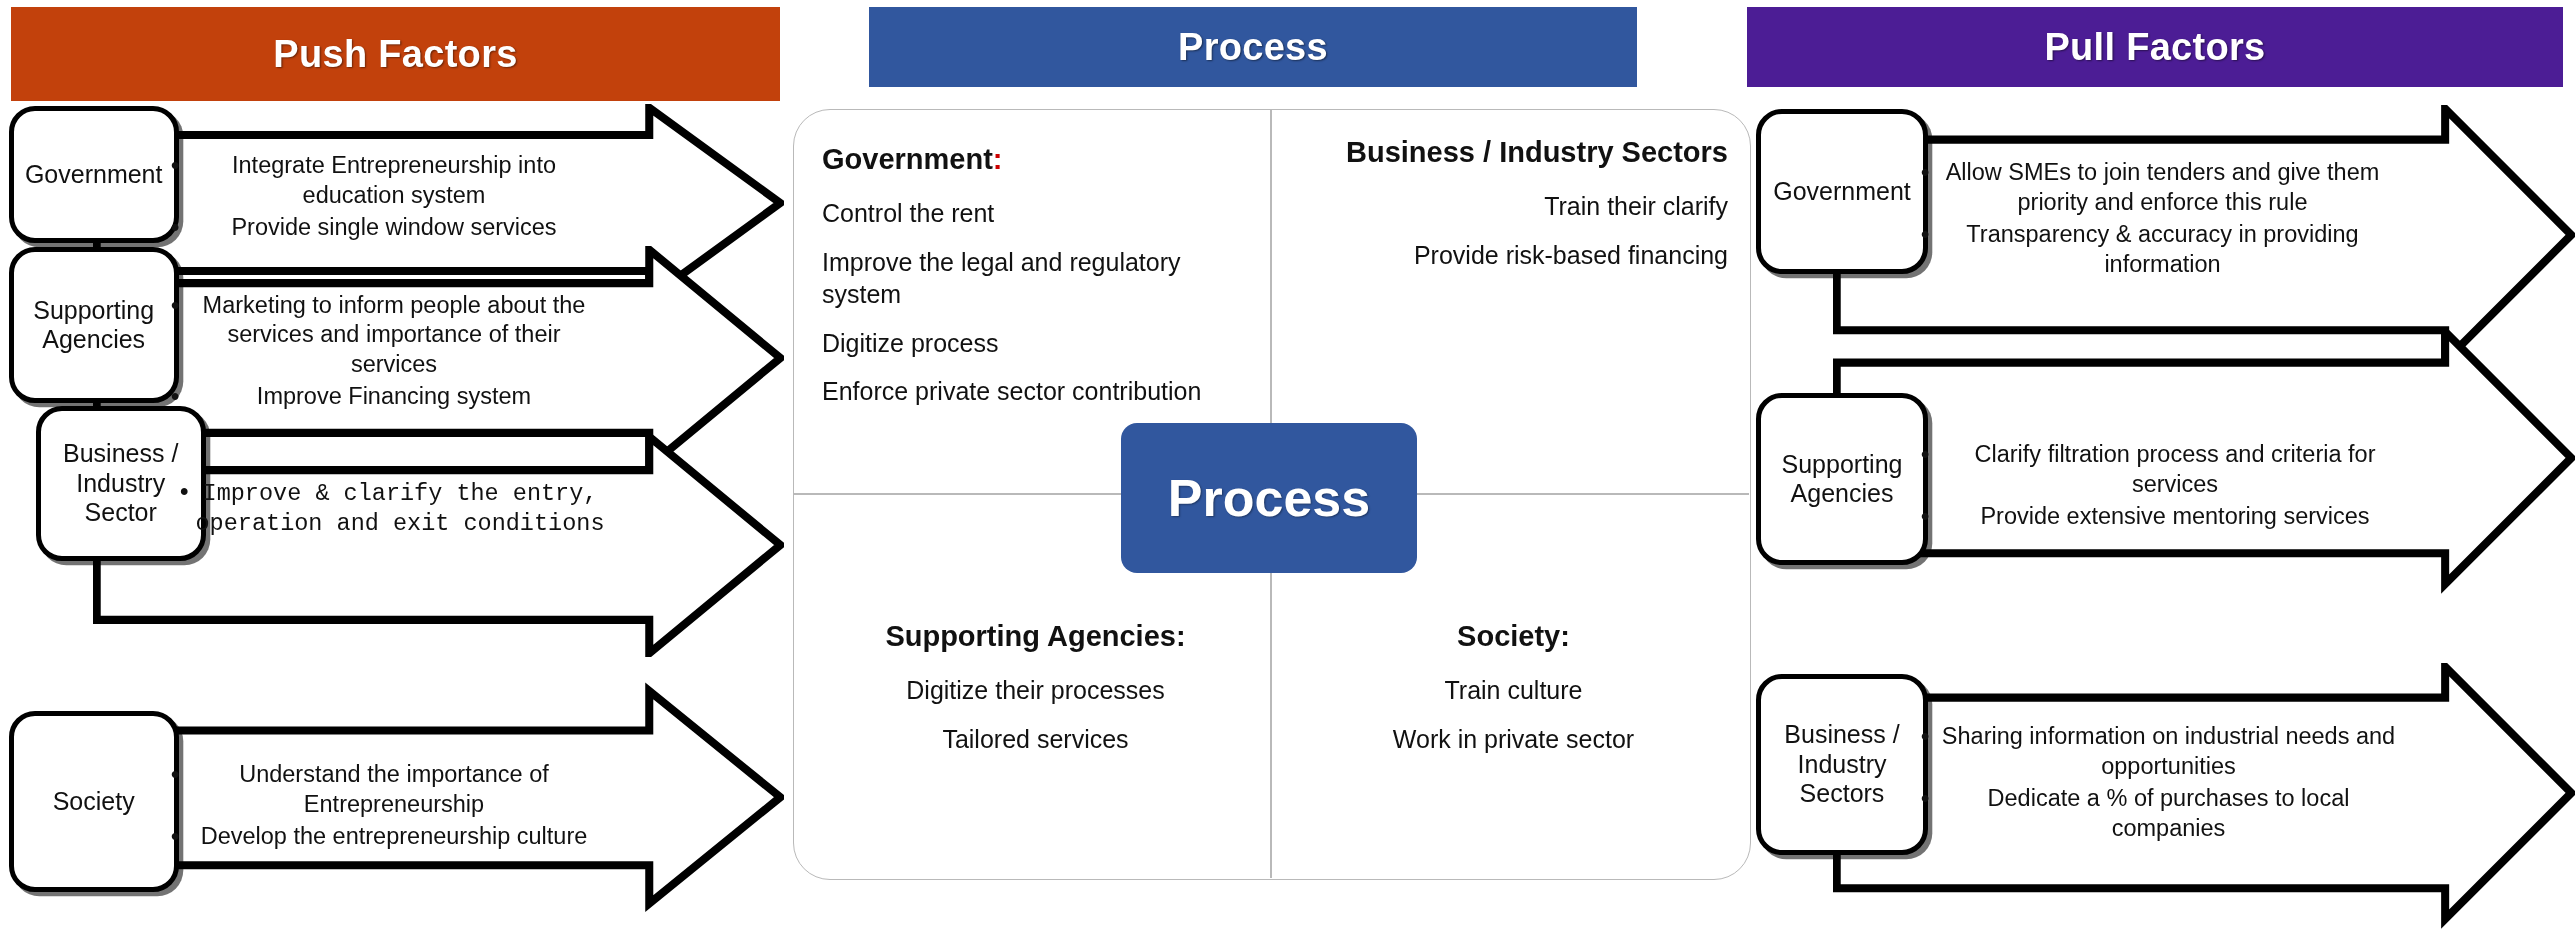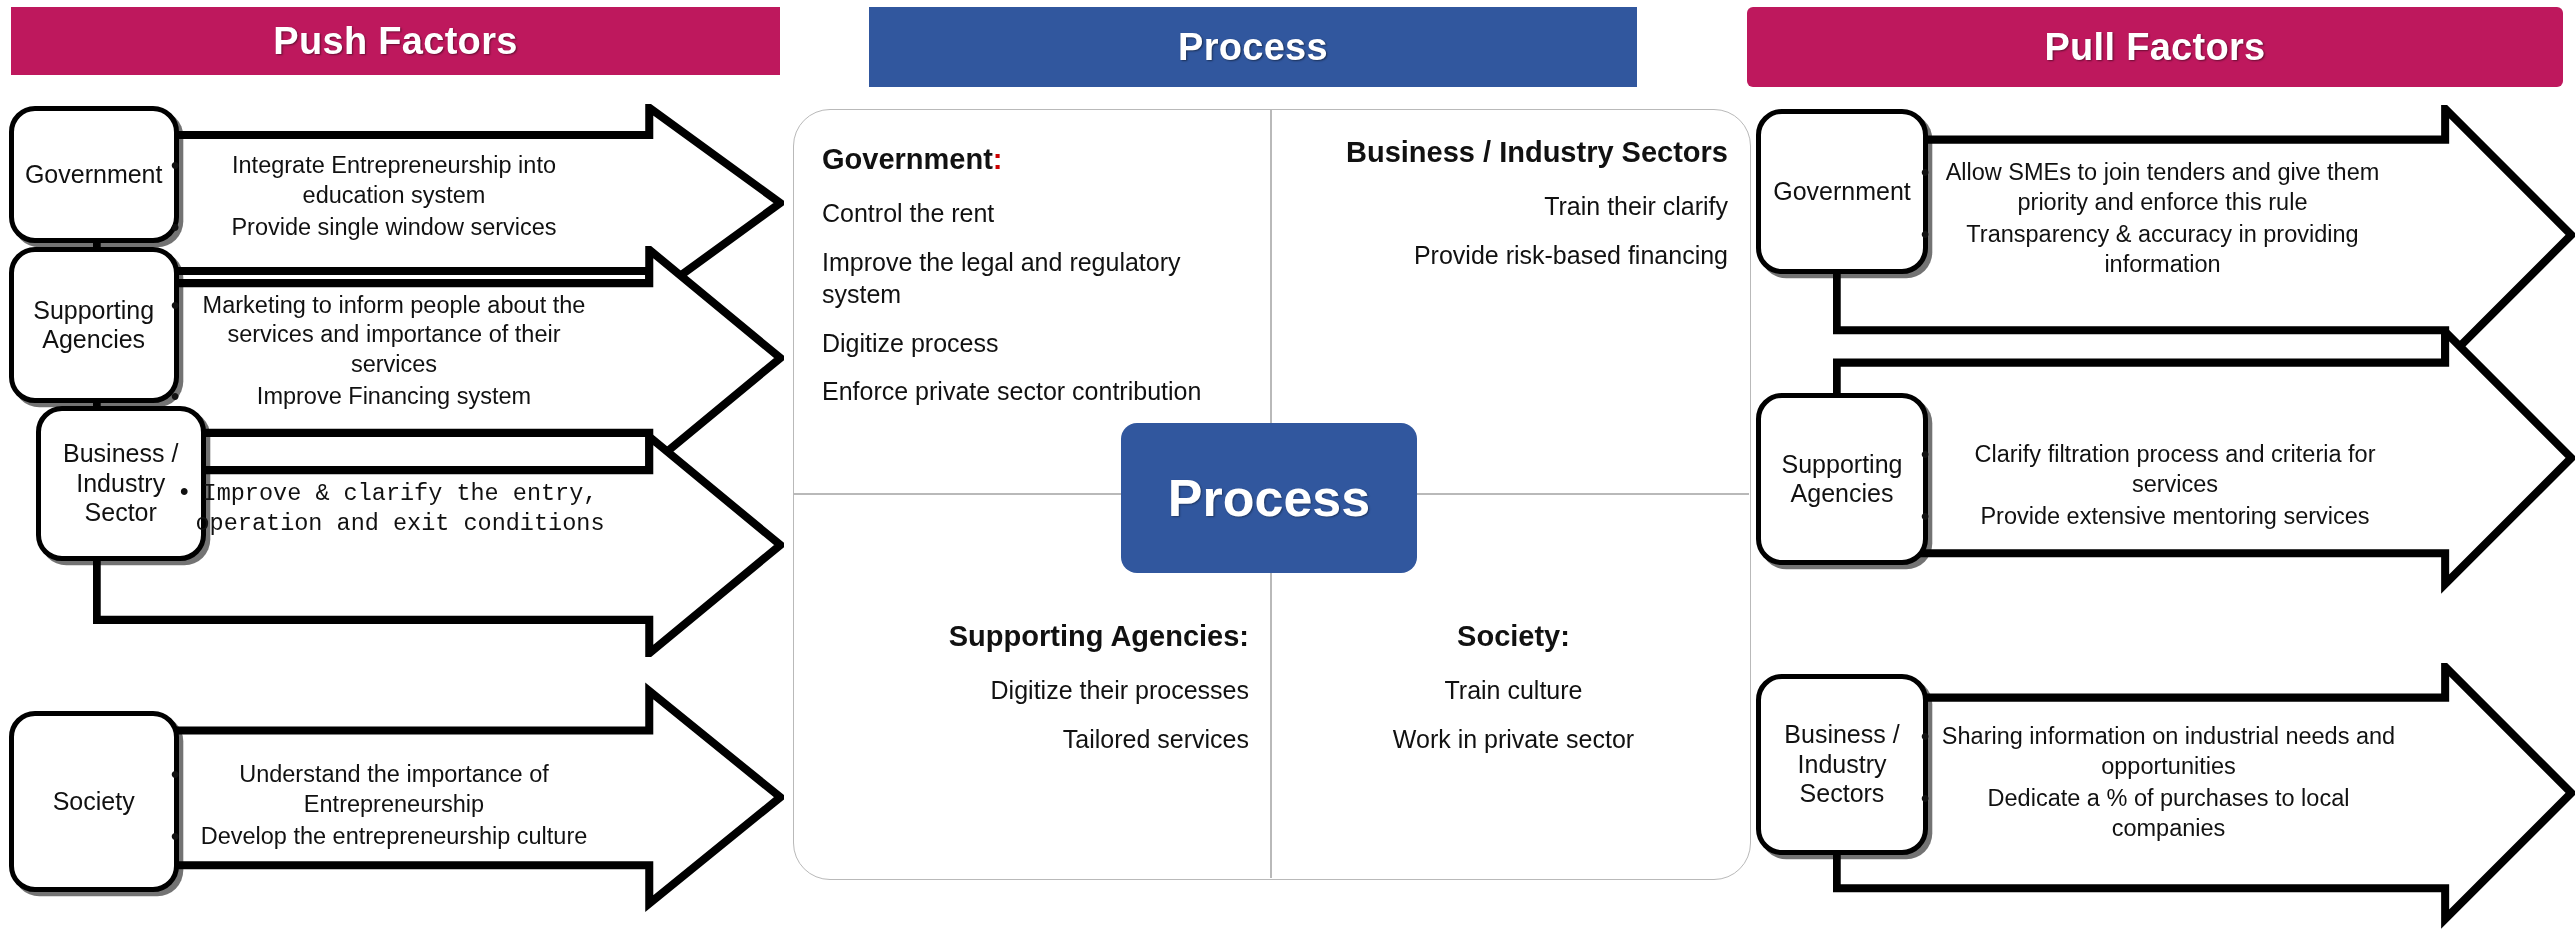--- a/index.html
+++ b/index.html
@@ -3,23 +3,23 @@
 <meta charset="utf-8">
 <style>
   html,body{margin:0;padding:0;background:#ffffff;}
   body{width:2576px;height:933px;position:relative;overflow:hidden;
        font-family:"Liberation Sans","DejaVu Sans",sans-serif;color:#000;}
 
   
   .hdr{position:absolute;display:flex;align-items:center;justify-content:center;
        color:#fff;font-weight:bold;letter-spacing:0.3px;
        text-shadow:1.2px 1.2px 1.9px rgba(0,0,0,.45);}
-  #hdr-push   {left:11px;  top:7.4px;width:769px;height:68px;background:#be185d;font-size:38px;}
+  #hdr-push   {left:11px;  top:7.4px;width:769px;height:94px;background:#c2410c;font-size:38px;}
   #hdr-process{left:869px;top:7.4px;width:768px;height:80px;background:#31579e;font-size:38px;}
-  #hdr-pull   {left:1747px;top:7.4px;width:816px;height:80px;background:#be185d;font-size:38px;border-radius:6px;}
+  #hdr-pull   {left:1747px;top:7.4px;width:816px;height:80px;background:#4c1d95;font-size:38px;}
 
   
   .ent{position:absolute;background:#fff;border:5.6px solid #000;border-radius:26px;
        display:flex;align-items:center;justify-content:center;text-align:center;
        font-size:25px;line-height:1.18;color:#111;z-index:4;
        box-shadow:4.3px 4.3px 0 rgba(0,0,0,.55);}
 
   
   .arrowwrap{position:absolute;z-index:2;}
   .arrowwrap svg{display:block;width:100%;height:100%;}
@@ -128,21 +128,21 @@
   <div class="qline">Digitize process</div>
   <div class="qline">Enforce private sector contribution</div>
 </div>
 
 <div class="quad" style="left:1299px;top:134px;width:429px;text-align:right;">
   <div class="qtitle">Business / Industry Sectors</div>
   <div class="qline">Train their clarify</div>
   <div class="qline">Provide risk-based financing</div>
 </div>
 
-<div class="quad" style="left:822px;top:618px;width:427px;text-align:right;">
+<div class="quad" style="left:822px;top:618px;width:427px;text-align:center;">
   <div class="qtitle"><span>Supporting Agencies</span><span>:</span></div>
   <div class="qline">Digitize their processes</div>
   <div class="qline">Tailored services</div>
 </div>
 
 <div class="quad" style="left:1299px;top:618px;width:429px;text-align:center;">
   <div class="qtitle"><span>Society</span><span>:</span></div>
   <div class="qline">Train culture</div>
   <div class="qline">Work in private sector</div>
 </div>

